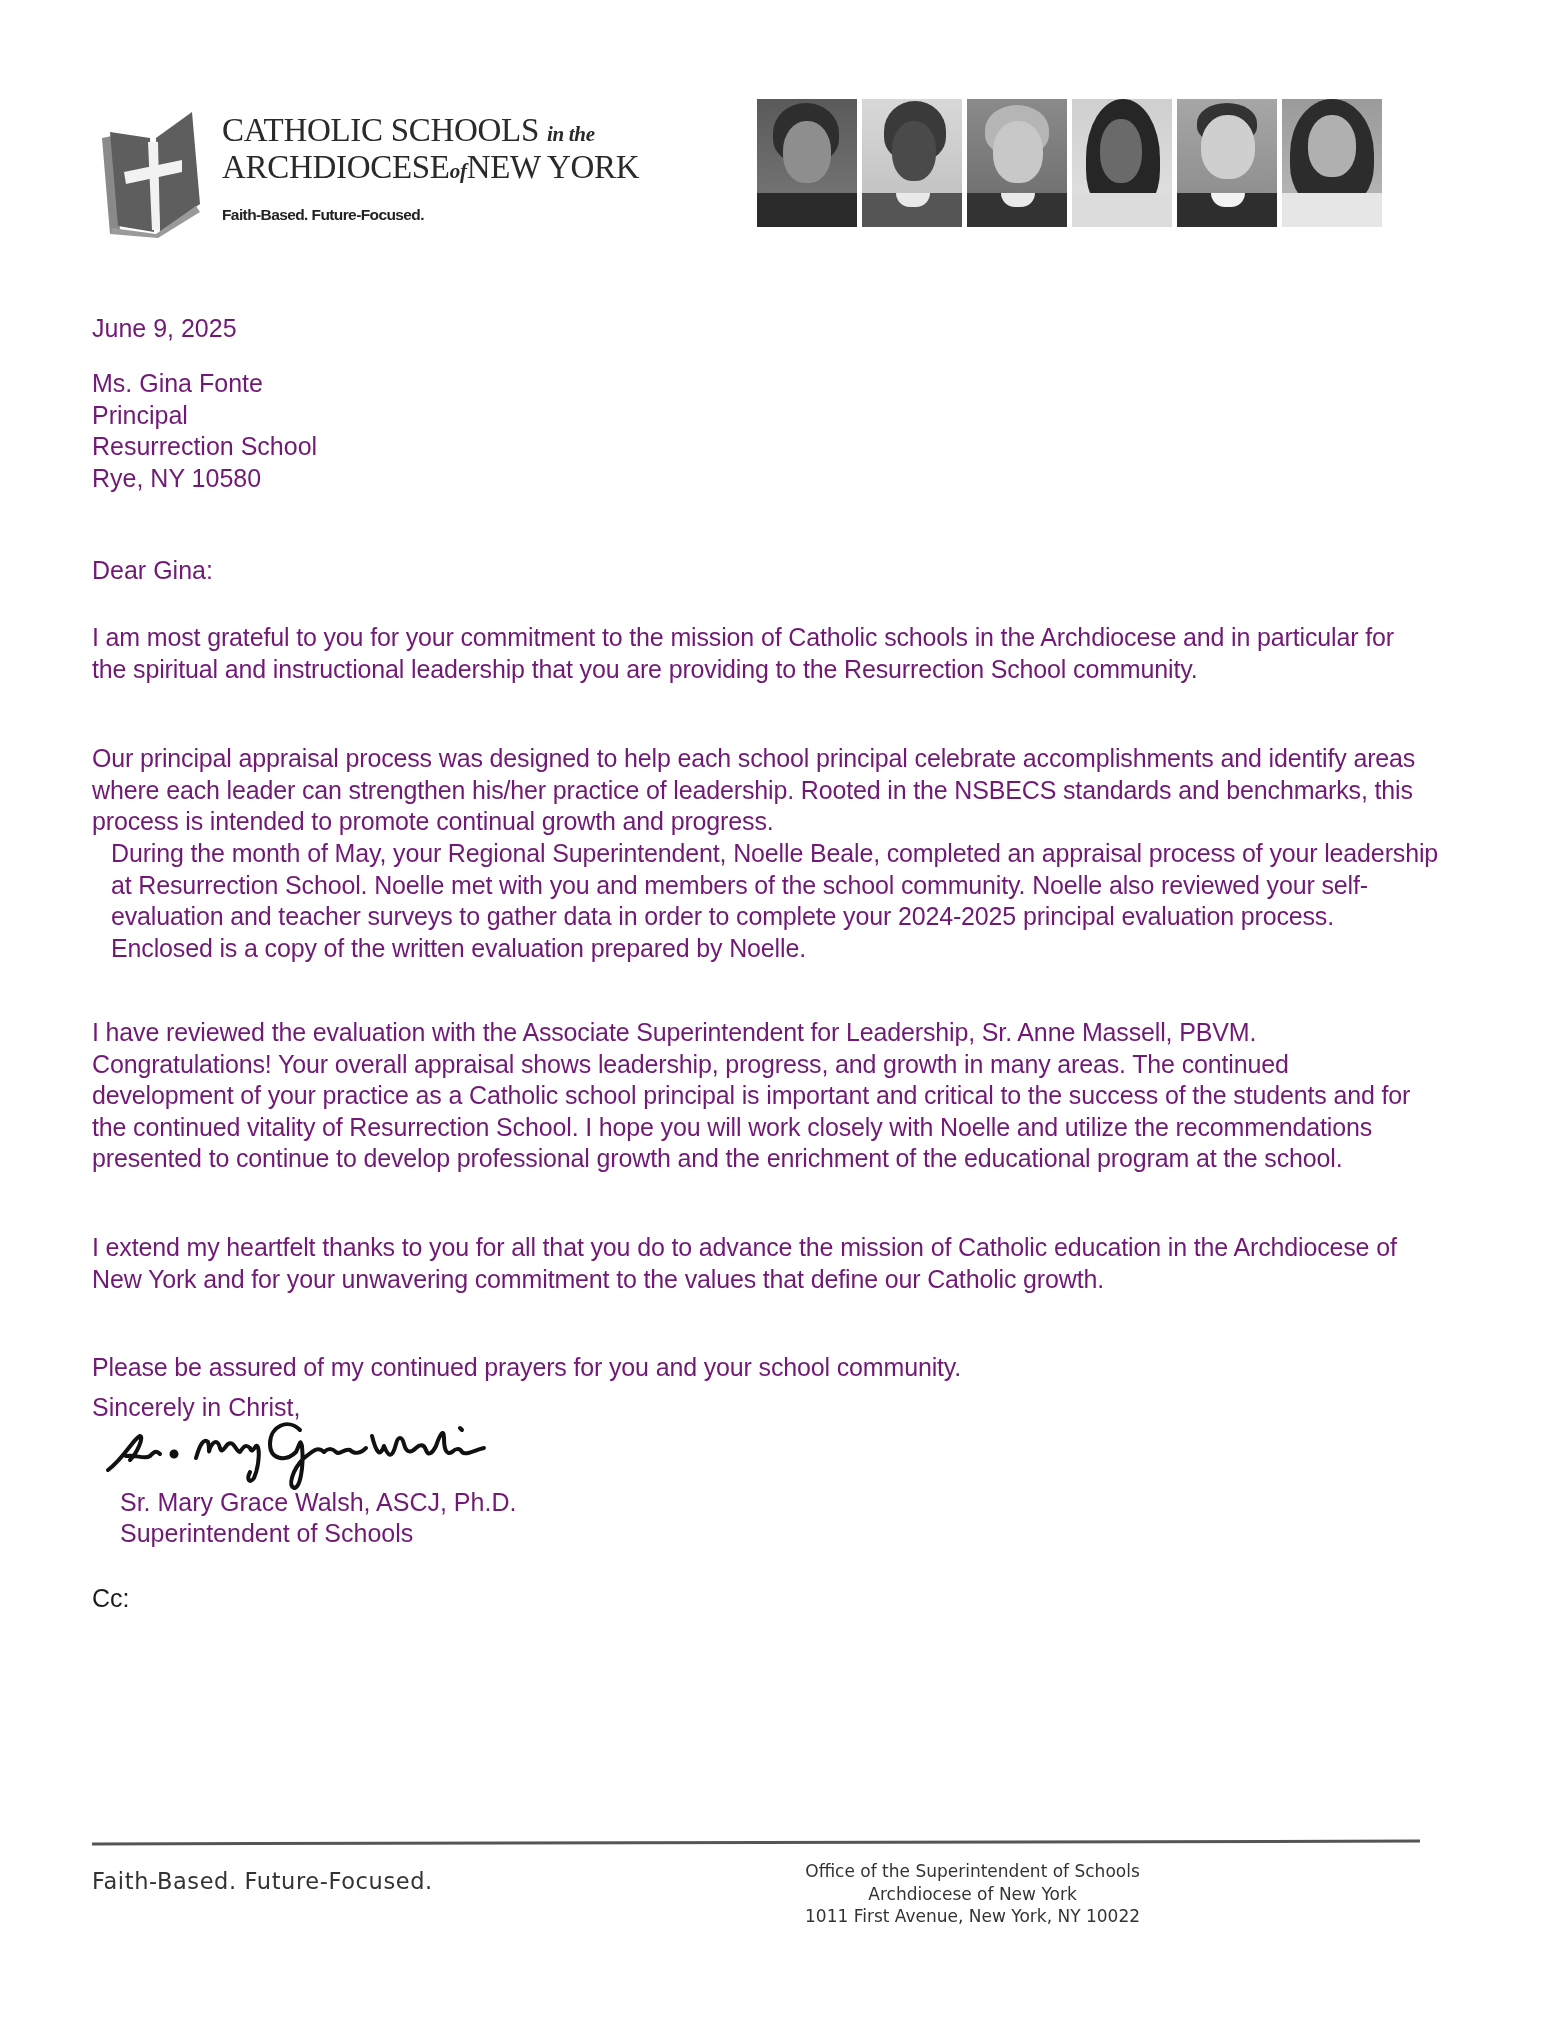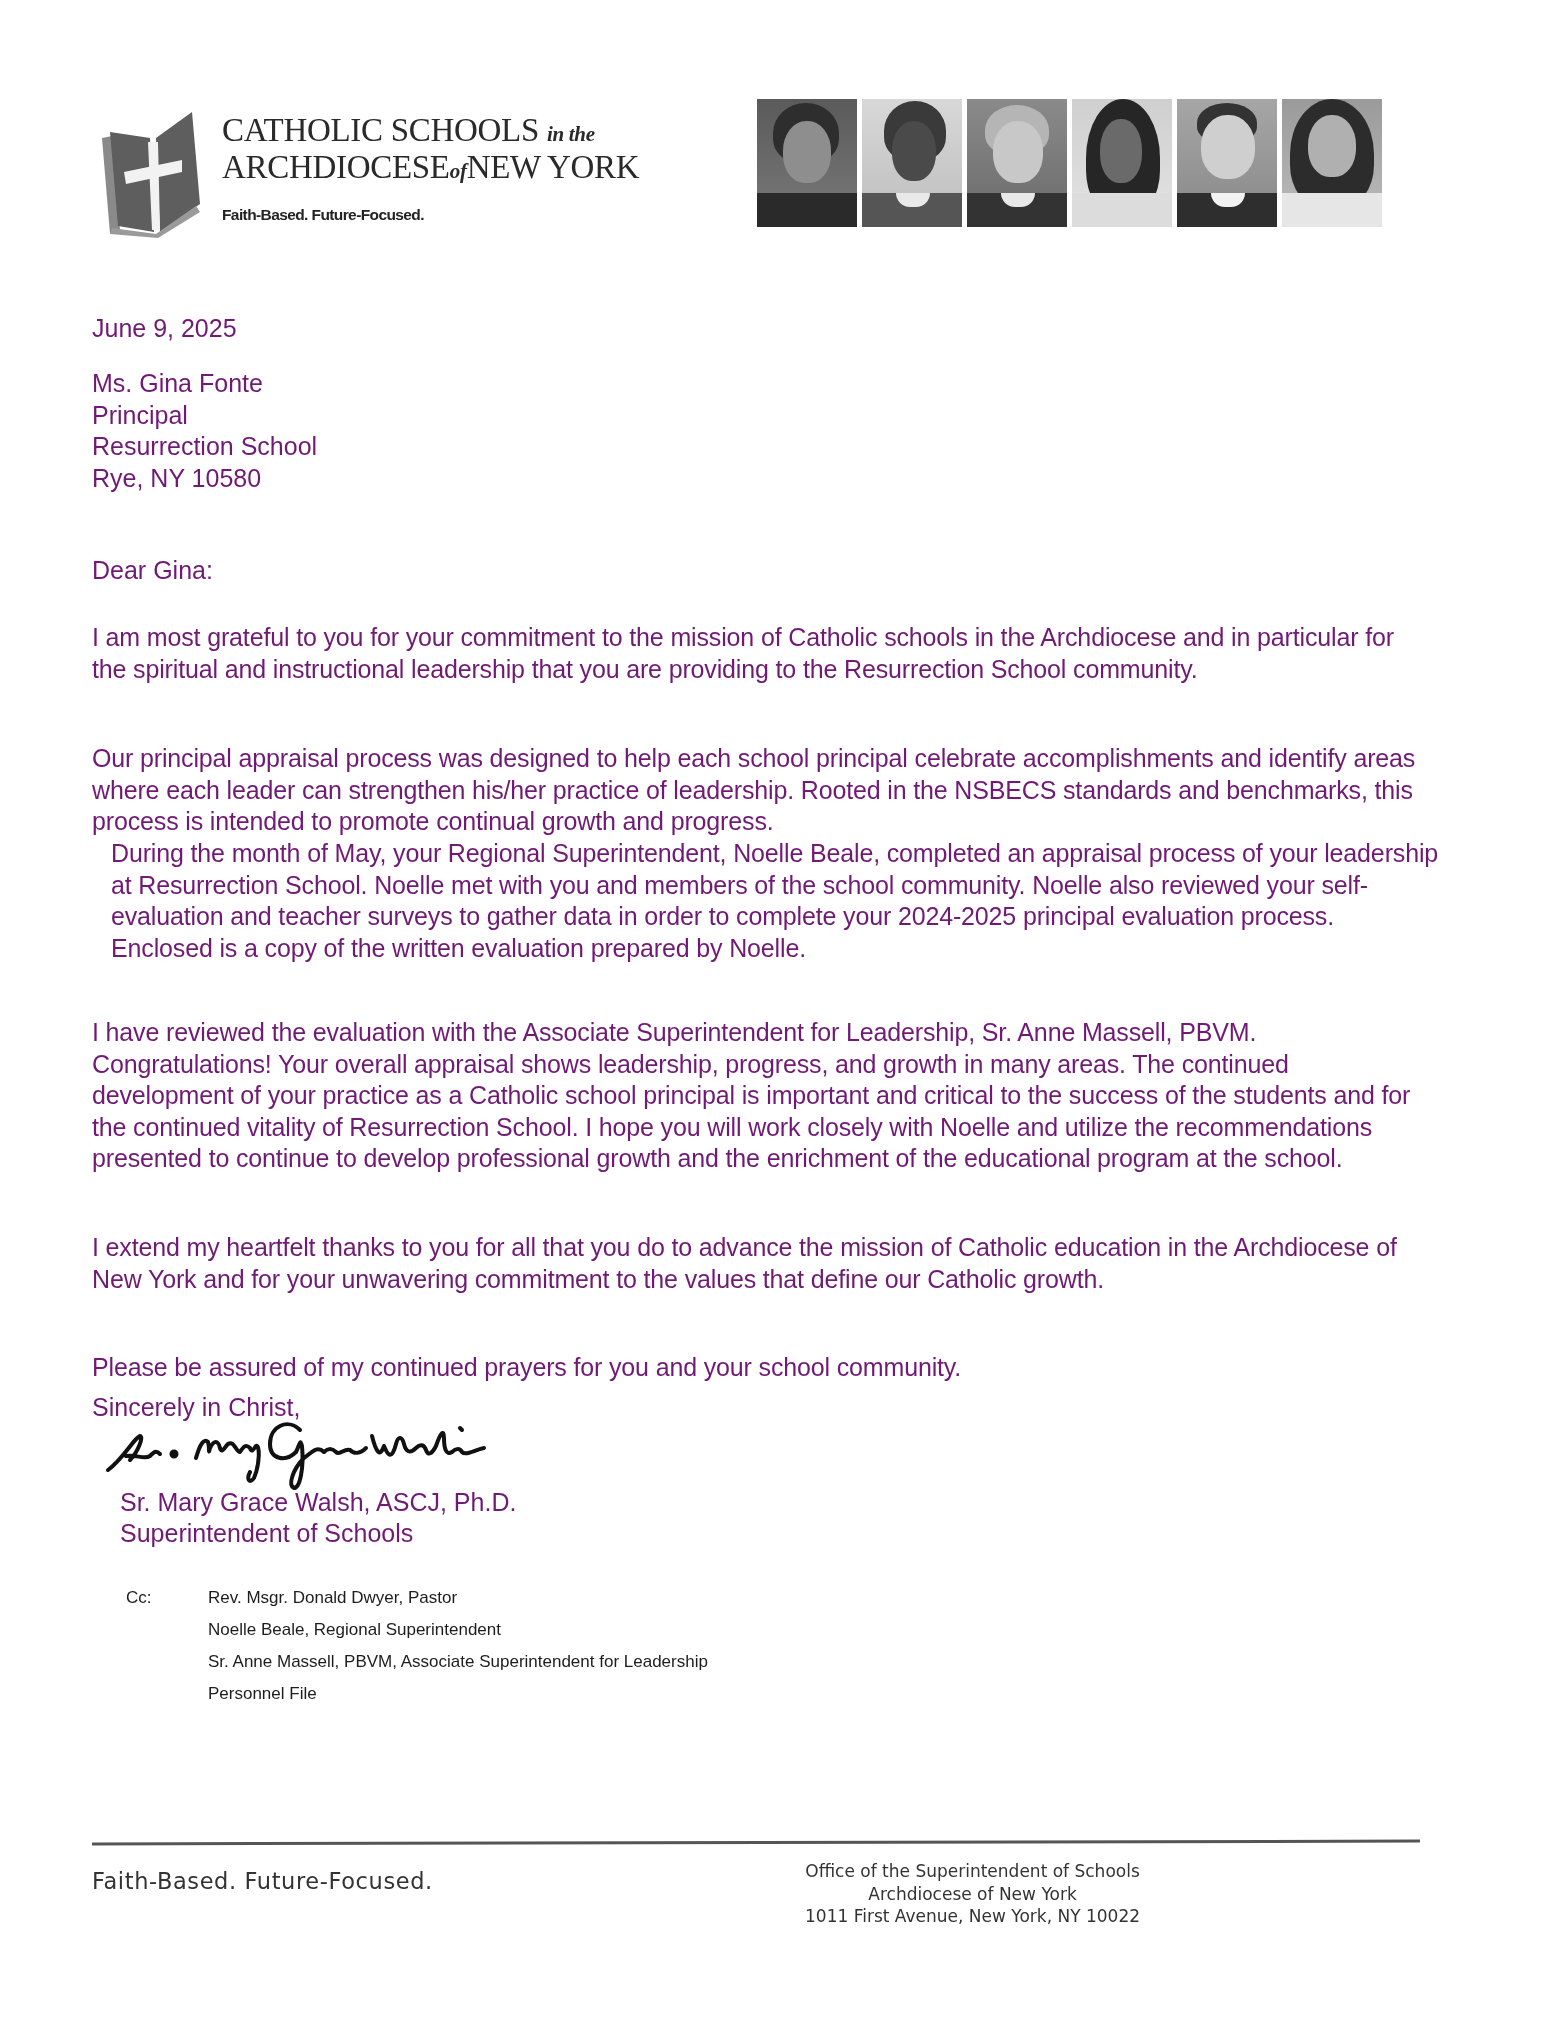--- a/index.html
+++ b/index.html
@@ -33,21 +33,21 @@
     .p1 { top: 597px; }
     .p2 { top: 718px; }
     .p3 { top: 813px; margin-left: 19px; }
     .p4 { top: 992px; }
     .p5 { top: 1207px; }
     .p6 { top: 1327px; }
     .closing { top: 1392px; }
     .signature { left: 104px; top: 1408px; width: 480px; height: 84px; }
     .signer { top: 1487px; line-height: 31px; margin-left: 28px; }
 
-    .cc { top: 1582px; left: 92px; font-size: 17px; line-height: 32px; display: flex; margin-left: 34px; }
+    .cc { top: 1582px; left: 92px; font-size: 25px; line-height: 32px; display: flex; }
     .cc-label { width: 82px; }
     .cc-list div { white-space: nowrap; }
 
     
     .rule { left: 92px; top: 1841px; width: 1328px; height: 3px; background: #555; transform: rotate(-0.12deg); }
     .footer-tag { left: 92px; top: 1868px; font-size: 25px; letter-spacing: 0.6px; color: #333; font-family: "DejaVu Sans", sans-serif; font-size: 22.5px; }
     .office { left: 805px; top: 1860px; font-family: "DejaVu Sans", sans-serif; font-size: 17px; line-height: 22.5px; color: #333; text-align: center; }
   </style>
 </head>
 <body>
@@ -147,26 +147,20 @@
   </svg>
 </div>
 
 <div class="abs text signer">
   <div>Sr. Mary Grace Walsh, ASCJ, Ph.D.</div>
   <div>Superintendent of Schools</div>
 </div>
 
 <div class="abs cc">
   <div class="cc-label">Cc:</div>
-  <div class="cc-list">
-    <div>Rev. Msgr. Donald Dwyer, Pastor</div>
-    <div>Noelle Beale, Regional Superintendent</div>
-    <div>Sr. Anne Massell, PBVM, Associate Superintendent for Leadership</div>
-    <div>Personnel File</div>
-  </div>
 </div>
 
 <div class="abs rule"></div>
 <div class="abs footer-tag">Faith-Based. Future-Focused.</div>
 <div class="abs office">
   <div>Office of the Superintendent of Schools</div>
   <div>Archdiocese of New York</div>
   <div>1011 First Avenue, New York, NY 10022</div>
 </div>
 

